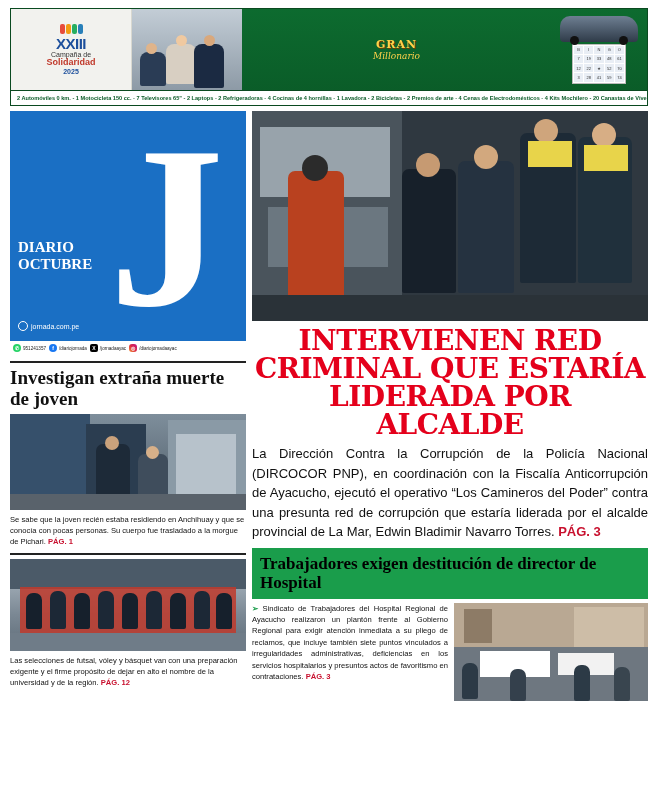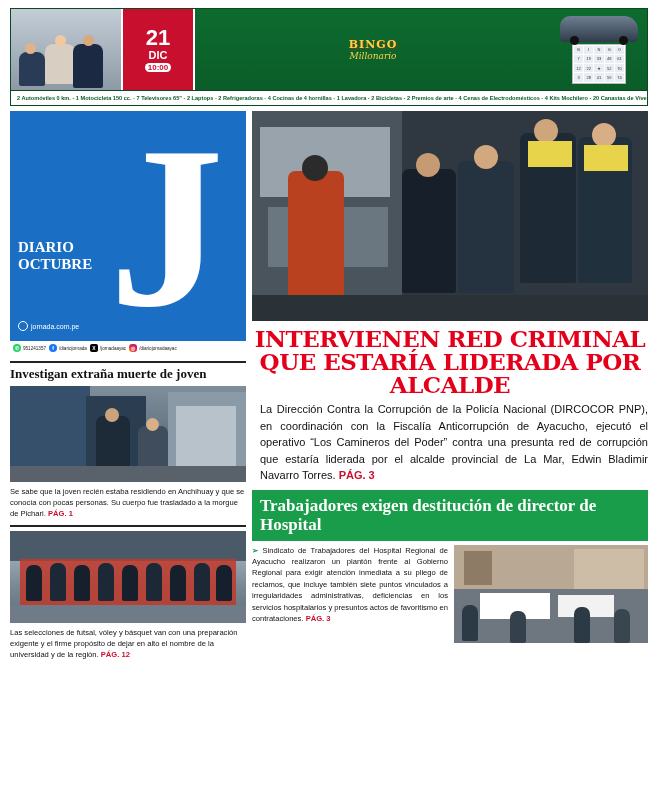--- a/index.html
+++ b/index.html
@@ -276,21 +276,21 @@
     color: #fff; font-size: 5px; font-weight: bold;
   }
   .dot.wa { background: #25d366; border-radius: 50%; }
   .dot.fb { background: #1877f2; border-radius: 50%;}
   .dot.tw { background: #000000; }
   .dot.ig { background: linear-gradient(45deg,#f09433,#dc2743,#bc1888); border-radius: 3px;}
   .hr-thick { border: none; border-top: 2px solid #222; margin: 6px 0 4px 0; }
   .headline-left {
     font-family: "Liberation Serif", serif;
     font-weight: bold;
-    font-size: 13px;
+    font-size: 19px;
     line-height: 1.12;
     color: #111;
     margin: 0 0 4px 0;
   }
   .photo-box { position: relative; overflow: hidden; background: #6d7c8a; }
   .ph1 { width: 236px; height: 96px; }
   .ph2 { width: 236px; height: 92px; }
   .caption {
     font-size: 7.6px;
     line-height: 1.45;
@@ -304,37 +304,37 @@
     position: relative;
     width: 396px;
     height: 210px;
     overflow: hidden;
     background: #2e3a46;
   }
   .lead-title {
     font-family: "DejaVu Serif", serif;
     font-weight: bold;
     color: #e4001b;
-    font-size: 23px;
+    font-size: 28px;
     line-height: 1.0;
     text-align: center;
     letter-spacing: -0.5px;
     margin: 6px 0 5px 0;
   }
   .lead-body {
-    font-size: 11px;
+    font-size: 13px;
     line-height: 1.5;
     color: #111;
     text-align: justify;
-    margin: 0 0 6px 8px;
+    margin: 0 0 6px 0;
   }
   .green-box {
     background: #1a9d4b;
     padding: 6px 8px;
-    color: #ffffff;
+    color: #000000;
   }
   .green-box h2 {
     margin: 0;
     font-family: "Liberation Serif", serif;
     font-size: 17px;
     line-height: 1.15;
     font-weight: bold;
   }
   .bottom-row {
     display: flex;
@@ -357,39 +357,46 @@
   .sc.head { border-radius: 50%; }
 </style>
 </head>
 <body>
 
 <div class="page">
 
   <div class="ad-banner">
     <div class="ad-top">
 
+      <div class="ad-left">
+        <div class="hands">
+          <i style="background:#e74c3c"></i>
+            <i style="background:#f39c12"></i>
+            <i style="background:#27ae60"></i>
+            <i style="background:#2980b9"></i>
+        </div>
+        <div class="campana-num">XXIII</div>
+        <div class="campana-t1">Campaña de</div>
+        <div class="campana-t2">Solidaridad</div>
+        <div class="campana-year">2025</div>
+      </div>
 
       <div class="ad-photo">
         <div class="sky"></div>
         <div class="sc p1"></div>
         <div class="sc p2"></div>
         <div class="sc p3"></div>
         <div class="sc head" style="left:14px;bottom:36px;background:#e0b48a"></div>
         <div class="sc head" style="left:44px;bottom:44px;background:#f0c9a0"></div>
         <div class="sc head" style="left:72px;bottom:44px;background:#d9a87c"></div>
       </div>
 
-      <div class="ad-date">
-        <div class="d-num">21</div>
-        <div class="d-mon">DIC</div>
-        <div class="d-time">10:00</div>
-      </div>
 
       <div class="ad-center">
-        <div class="ad-gran">BINGO</div>
+        <div class="ad-gran">GRAN</div>
         <div class="ad-mill">Millonario</div>
       </div>
 
       <div class="ad-prizes">
         <div class="prize-car"></div>
         <div class="ad-card">
           <span>B</span>
             <span>I</span>
             <span>N</span>
             <span>G</span>

